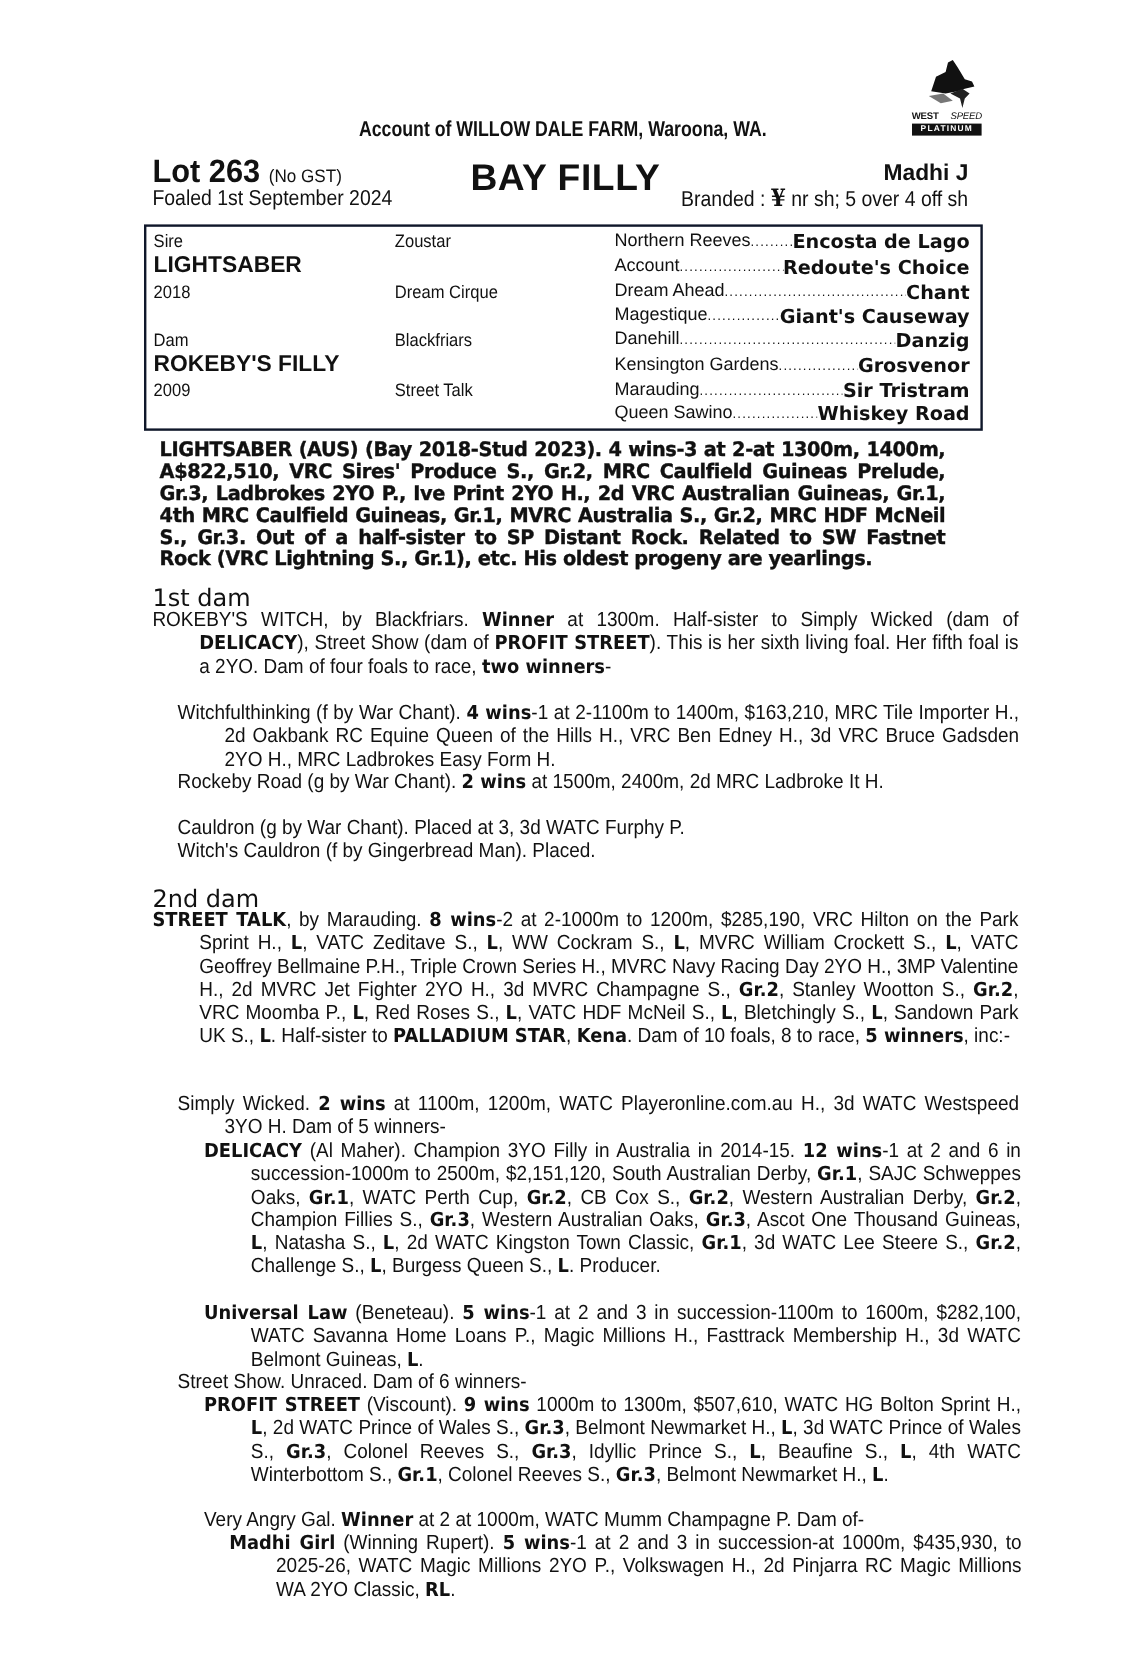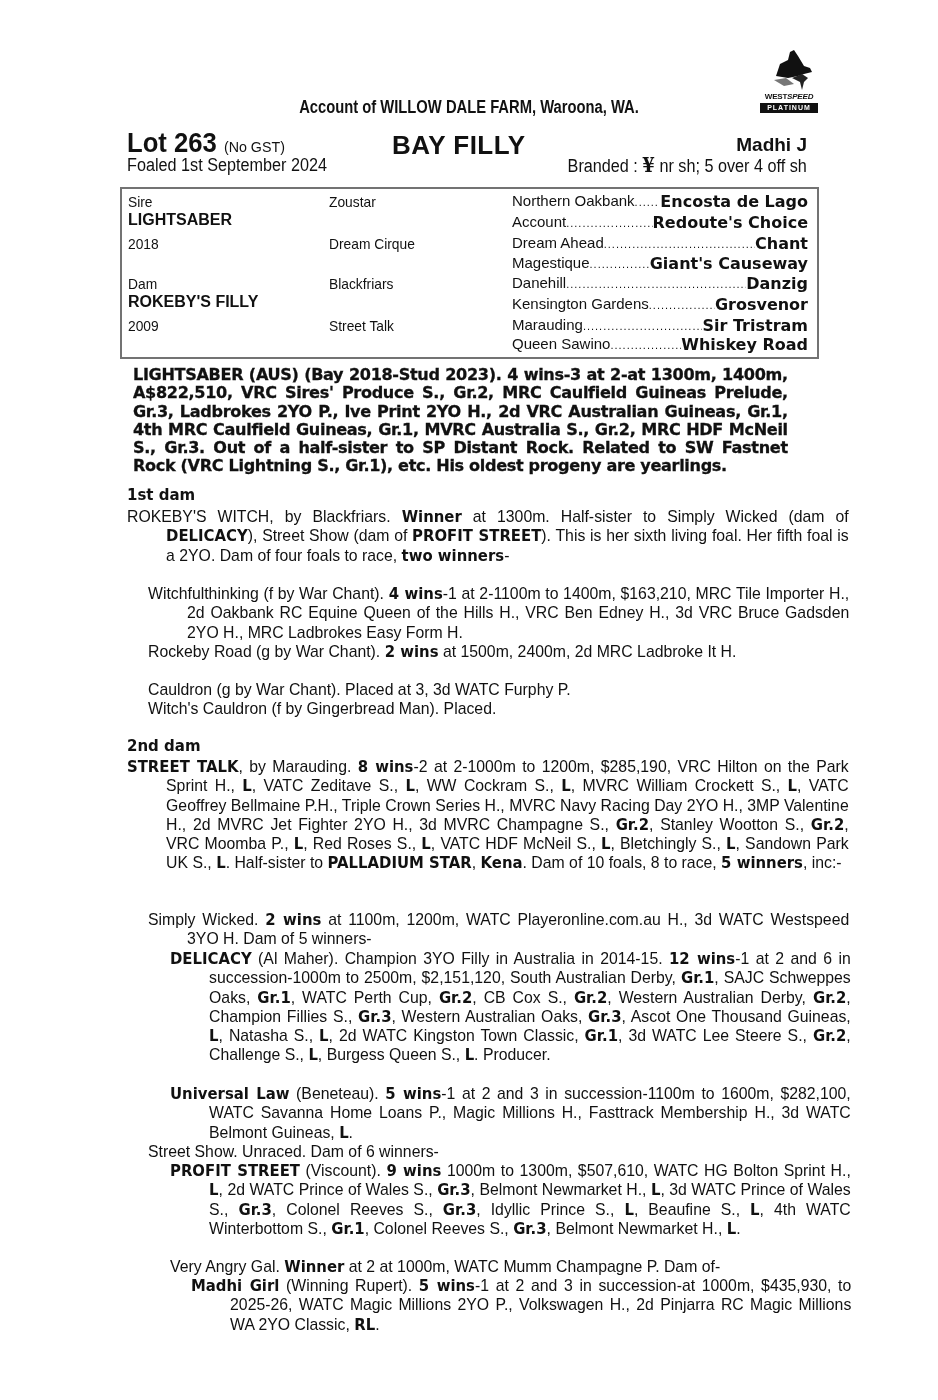--- a/index.html
+++ b/index.html
@@ -1,40 +1,40 @@
 <!DOCTYPE html>
 <html><head>
 <meta charset="utf-8">
 <style>
   html, body { margin: 0; padding: 0; background: #ffffff; }
   body { width: 938px; height: 1400px; position: relative; overflow: hidden; color: #111; font-family: "Liberation Sans", sans-serif; }
   .logo { position: absolute; left: 758px; top: 46px; width: 62px; height: 70px; }
   .logo .word { position: absolute; left: 0; top: 46px; width: 62px; text-align: center; font-size: 8px; font-weight: bold; letter-spacing: -0.2px; }
-  .logo .word i { font-weight: bold; font-style: italic; }
+  .logo .word i { font-weight: normal; font-style: italic; padding-left: 10px; }
   .logo .plat { position: absolute; left: 2px; top: 57px; width: 58px; height: 10px; background: #111; color: #fff; font-size: 7px; font-weight: bold; text-align: center; line-height: 10px; letter-spacing: 1px; }
   .account { position: absolute; left: 0; width: 938px; top: 97px; text-align: center; font-weight: bold; font-size: 18px; transform: scaleX(0.82); transform-origin: 469px 0; }
   .lotline { position: absolute; left: 127px; top: 128px; width: 680px; height: 32px; }
   .lot { position: absolute; left: 0; top: 0; font-size: 27px; font-weight: bold; white-space: nowrap; transform: scaleX(0.95); transform-origin: 0 0; }
   .lot small { font-size: 15px; font-weight: normal; }
-  .sex { position: absolute; left: 265px; top: 2px; font-size: 26px; font-weight: bold; letter-spacing: 0.5px; }
+  .sex { position: absolute; left: 265px; top: 2px; font-size: 31px; font-weight: bold; letter-spacing: 0.5px; }
   .barn { position: absolute; right: 0; top: 6px; font-size: 19px; font-weight: bold; }
   .foaled { position: absolute; left: 127px; top: 155px; font-size: 18px; transform: scaleX(0.9); transform-origin: 0 0; white-space: nowrap; }
   .branded { position: absolute; right: 131px; top: 153px; font-size: 18px; white-space: nowrap; transform: scaleX(0.9); transform-origin: 100% 0; }
   .brand-mark { font-family: "DejaVu Serif", serif; font-weight: bold; font-size: 20px; }
 
-  .ped { position: absolute; left: 120px; top: 187px; width: 695px; height: 168px; border: 2px solid #737373; }
+  .ped { position: absolute; left: 120px; top: 187px; width: 695px; height: 168px; border: 2px solid #0f172a; }
   .ped .c { position: absolute; font-size: 15px; white-space: nowrap; transform: scaleX(0.92); transform-origin: 0 0; }
-  .ped .big { font-size: 16px; font-weight: bold; transform: scaleX(1); }
+  .ped .big { font-size: 19px; font-weight: bold; transform: scaleX(1); }
   .gg { position: absolute; left: 390px; width: 296px; font-size: 15px; display: flex; white-space: nowrap; }
   .gg .a, .gg .b { flex: none; }
   .gg .dots { flex: 1; overflow: hidden; letter-spacing: 1px; font-size: 11px; line-height: 20px; }
 
   .stud { position: absolute; left: 133px; top: 366px; width: 675px; font-size: 16.6px; font-weight: 900; line-height: 18.3px; text-align: justify; text-align-last: left; letter-spacing: -0.35px; font-family: "DejaVu Sans", sans-serif; transform: scaleX(0.97); transform-origin: 0 0; -webkit-text-stroke: 0.3px #111; }
 
-  .sect { position: absolute; font-weight: bold; font-size: 15px; font-family: "DejaVu Sans", sans-serif; }
+  .sect { position: absolute; font-weight: normal; font-size: 20px; font-family: "DejaVu Sans", sans-serif; }
   .para { position: absolute; width: 682px; font-size: 17px; line-height: 19.3px; text-align: justify; text-align-last: left; }
   .cond { transform: scaleX(0.93); transform-origin: 0 0; }
   b, .b { font-family: "DejaVu Sans", sans-serif; font-weight: bold; font-size: 16px; }
   .hang { padding-left: 42px; text-indent: -42px; }
 </style>
 </head>
 <body>
 
 <div class="logo">
   <svg width="62" height="46" viewBox="0 0 62 46">
@@ -66,21 +66,21 @@
   <div class="c" style="left:6px;top:86px">Dam</div>
   <div class="c big" style="left:6px;top:104px">ROKEBY'S FILLY</div>
   <div class="c" style="left:6px;top:128px">2009</div>
 
   <div class="c" style="left:207px;top:4px">Zoustar</div>
   <div class="c" style="left:207px;top:46px">Dream Cirque</div>
   <div class="c" style="left:207px;top:86px">Blackfriars</div>
   <div class="c" style="left:207px;top:128px">Street Talk</div>
 
   <div class="gg" style="top:3px">
-      <span class="a">Northern Oakbank</span>
+      <span class="a">Northern Reeves</span>
       <span class="dots">..........................................................</span>
       <span class="b">Encosta de Lago</span>
     </div>
   <div class="gg" style="top:24px">
       <span class="a">Account</span>
       <span class="dots">..........................................................</span>
       <span class="b">Redoute's Choice</span>
     </div>
   <div class="gg" style="top:45px">
       <span class="a">Dream Ahead</span>

